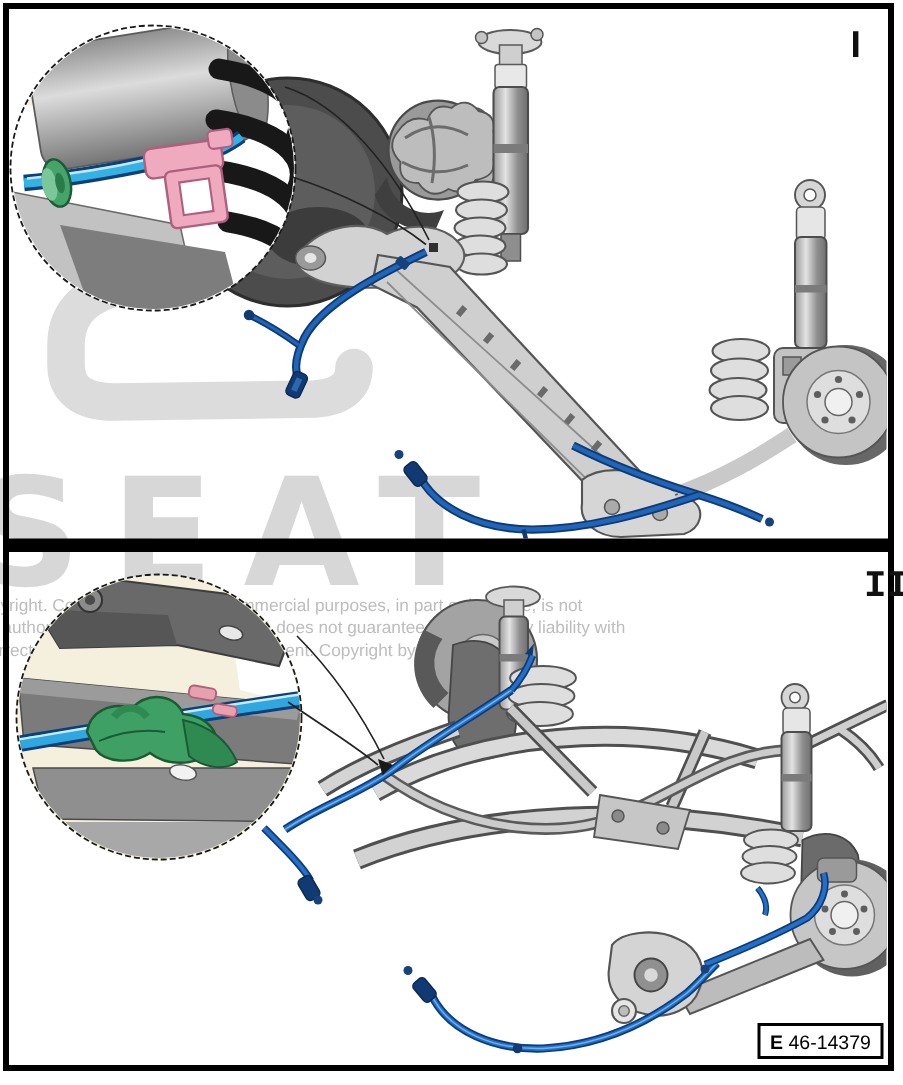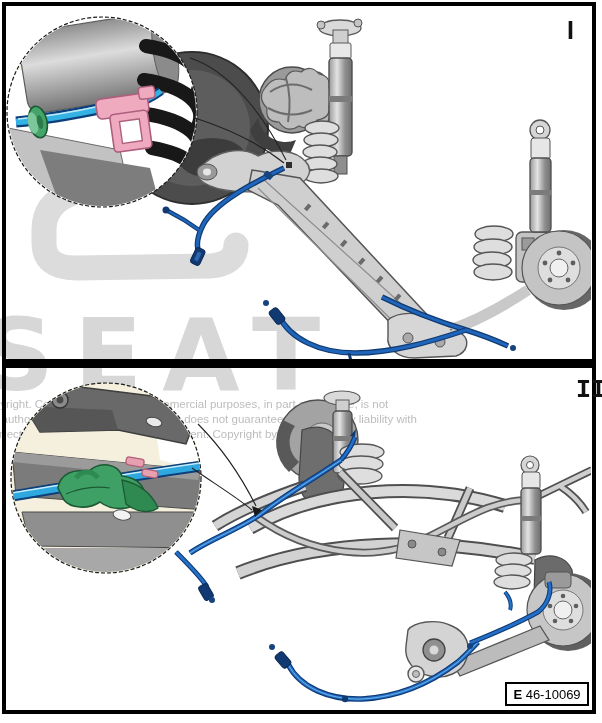--- a/index.html
+++ b/index.html
@@ -400,14 +400,14 @@
         <path d="M 192 468 C 215 484 238 498 252 510"></path>
       </g>
       <path d="M 252 506 l 10 4 l -7 7 z" fill="#1a1a1a"></path>
     </g>
   </svg>
 
   <div id="frame"></div>
   <div id="divider"></div>
   <div id="roman-1" class="roman">I</div>
   <div id="roman-2" class="roman">II</div>
-  <div id="figure-label-box"><b>E</b><span> 46-10069</span></div>
+  <div id="figure-label-box"><b>E</b><span> 46-14379</span></div>
 </div>
 
 </body></html>

